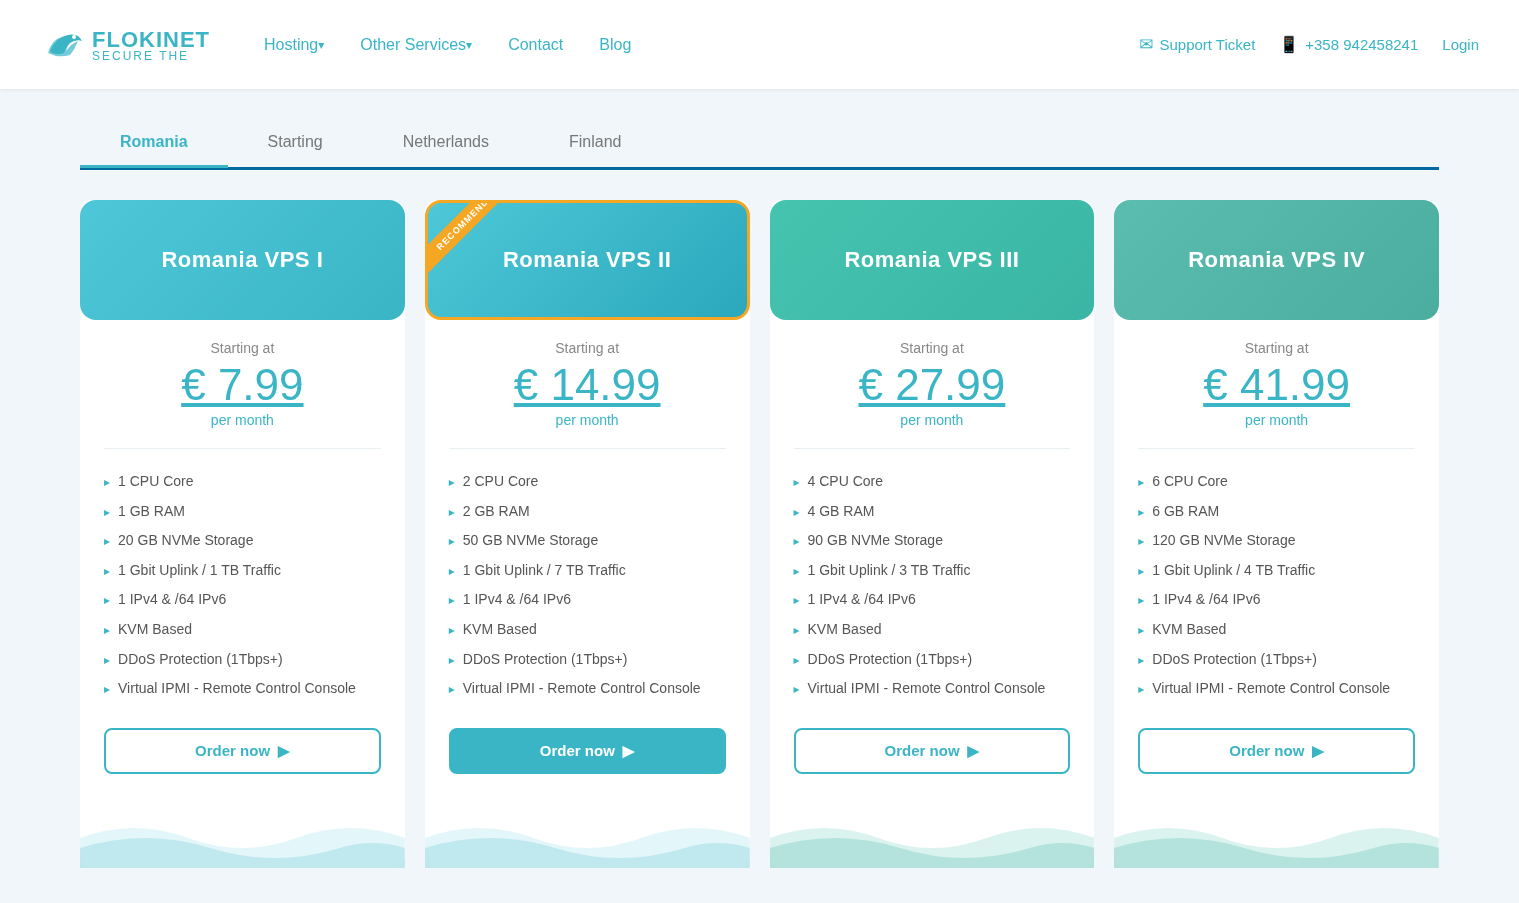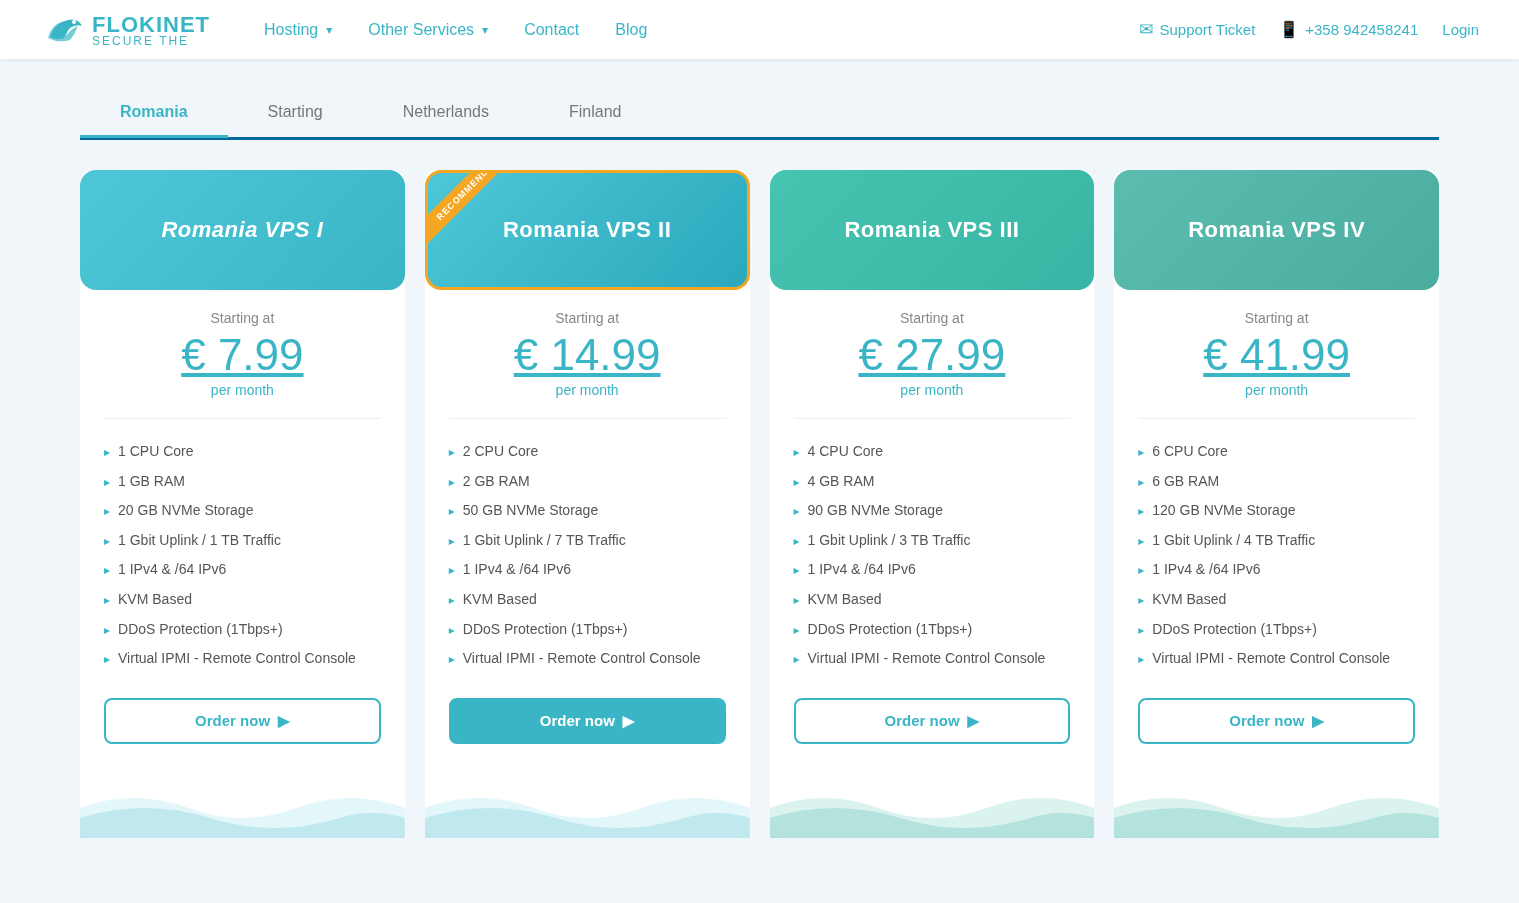--- a/index.html
+++ b/index.html
@@ -4,21 +4,21 @@
   <style>
     * { box-sizing: border-box; margin: 0; padding: 0; }
     body { font-family: 'Segoe UI', Arial, sans-serif; background: #f0f6f9; color: #333; }
 
     
     header {
       background: #fff;
       display: flex;
       align-items: center;
       padding: 0 40px;
-      height: 59px;
+      height: 89px;
       box-shadow: 0 1px 4px rgba(0,0,0,0.08);
       position: relative;
       z-index: 10;
     }
     .logo {
       display: flex;
       align-items: center;
       margin-right: 40px;
       text-decoration: none;
     }
@@ -46,21 +46,21 @@
     }
     nav {
       display: flex;
       align-items: center;
       gap: 8px;
       flex: 1;
     }
     .nav-item {
       display: flex;
       align-items: center;
-      gap: 8px;
+      gap: 0;
       color: #3ab5c6;
       font-size: 16px;
       font-weight: 500;
       padding: 8px 14px;
       cursor: pointer;
       text-decoration: none;
       transition: color 0.2s;
     }
     .nav-arrow { font-size: 12px; }
     .header-right {
@@ -128,21 +128,21 @@
 
     .card-header {
       border-radius: 16px;
       padding: 30px 20px;
       display: flex;
       align-items: center;
       justify-content: center;
       min-height: 120px;
       position: relative;
     }
-    .card-header-1 { background: linear-gradient(135deg, #4ec8d8, #3ab5c6); font-style: italic; }
+    .card-header-1 { background: linear-gradient(135deg, #4ec8d8, #3ab5c6); }
     .card-header-2 { background: linear-gradient(135deg, #4ec8d8, #2ba8bc); border: 3px solid #f5a623; }
     .card-header-3 { background: linear-gradient(135deg, #45c4b0, #3ab5a5); }
     .card-header-4 { background: linear-gradient(135deg, #5abdb0, #4aada0); }
 
     .card-title {
       color: #fff;
       font-size: 22px;
       font-weight: 700;
       text-align: center;
       letter-spacing: 0.5px;

